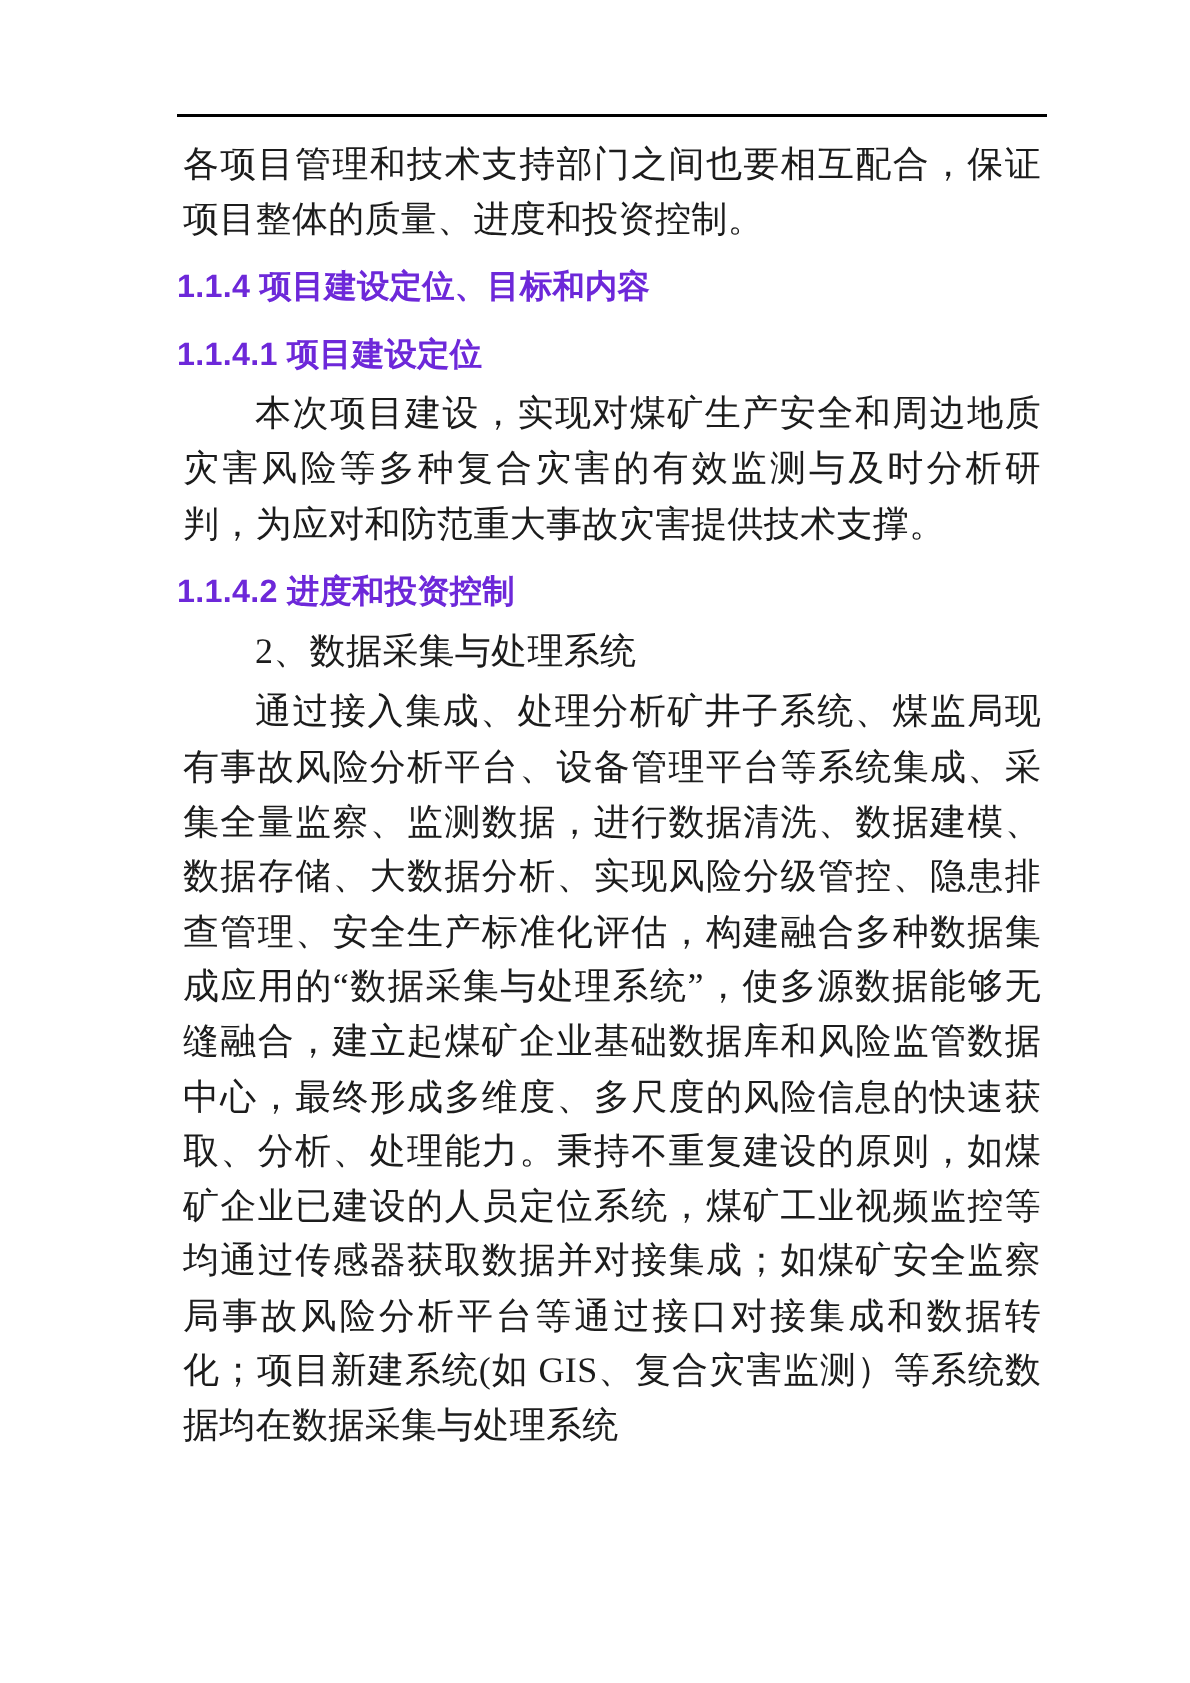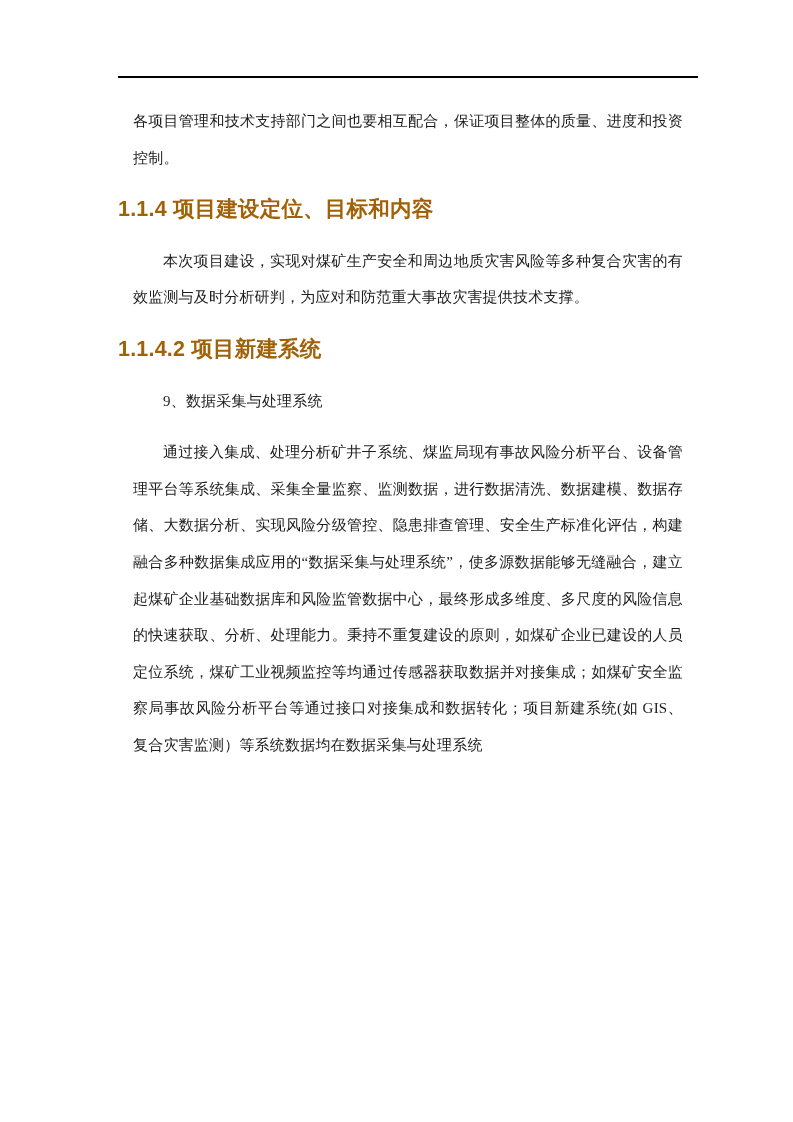--- a/index.html
+++ b/index.html
@@ -24,59 +24,60 @@
     height: 0;
     border-top: 2px solid #000000;
   }
   .content {
     position: absolute;
     left: 118px;
     top: 88px;
     width: 580px;
   }
   .para {
-    margin: 15px;
-    font-size: 15px;
+    margin: 4px;
+    font-size: 24px;
     line-height: 36.6px;
     text-align: justify;
     text-justify: inter-ideograph;
     letter-spacing: 0.2px;
   }
   .para.indent {
     text-indent: 2em;
   }
   .heading {
     margin: 8px 0 0 0;
     font-size: 21.5px;
     line-height: 36.6px;
     font-weight: 700;
     font-family: "Liberation Sans", "DejaVu Sans", sans-serif;
-    color: #a16207;
+    color: #6d28d9;
     letter-spacing: 0.2px;
   }
 </style>
 </head>
 <body>
 
 <div class="page">
 
   <div class="header-rule"></div>
 
   <main class="content">
 
     <p class="para">各项目管理和技术支持部门之间也要相互配合，保证项目整体的质量、进度和投资控制。</p>
 
     <h3 class="heading">1.1.4 项目建设定位、目标和内容</h3>
 
+    <h4 class="heading">1.1.4.1 项目建设定位</h4>
 
     <p class="para indent">本次项目建设，实现对煤矿生产安全和周边地质灾害风险等多种复合灾害的有效监测与及时分析研判，为应对和防范重大事故灾害提供技术支撑。</p>
 
-    <h4 class="heading">1.1.4.2 项目新建系统</h4>
+    <h4 class="heading">1.1.4.2 进度和投资控制</h4>
 
 
 
-    <p class="para indent">9、数据采集与处理系统</p>
+    <p class="para indent">2、数据采集与处理系统</p>
 
     <p class="para indent">通过接入集成、处理分析矿井子系统、煤监局现有事故风险分析平台、设备管理平台等系统集成、采集全量监察、监测数据，进行数据清洗、数据建模、数据存储、大数据分析、实现风险分级管控、隐患排查管理、安全生产标准化评估，构建融合多种数据集成应用的“数据采集与处理系统”，使多源数据能够无缝融合，建立起煤矿企业基础数据库和风险监管数据中心，最终形成多维度、多尺度的风险信息的快速获取、分析、处理能力。秉持不重复建设的原则，如煤矿企业已建设的人员定位系统，煤矿工业视频监控等均通过传感器获取数据并对接集成；如煤矿安全监察局事故风险分析平台等通过接口对接集成和数据转化；项目新建系统(如 GIS、复合灾害监测）等系统数据均在数据采集与处理系统</p>
 
   </main>
 
 </div>
 
 </body></html>

